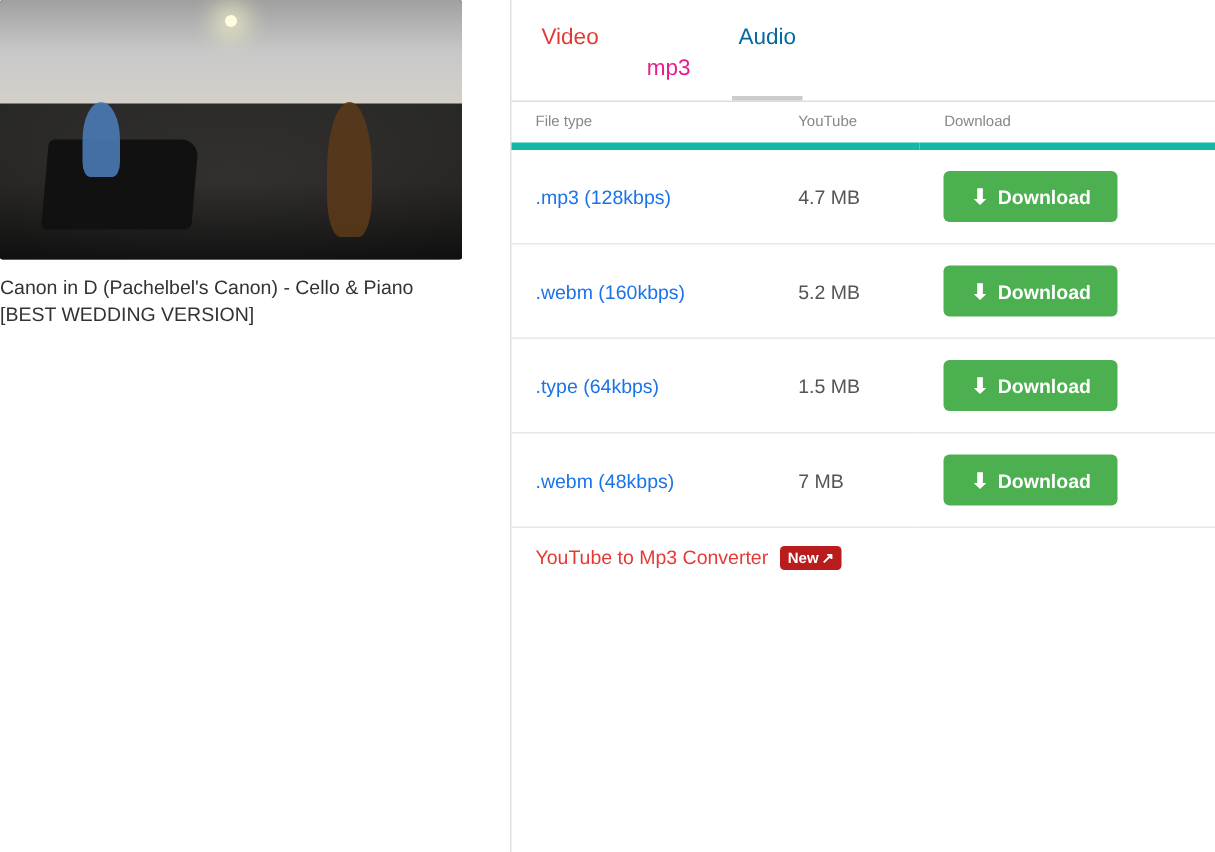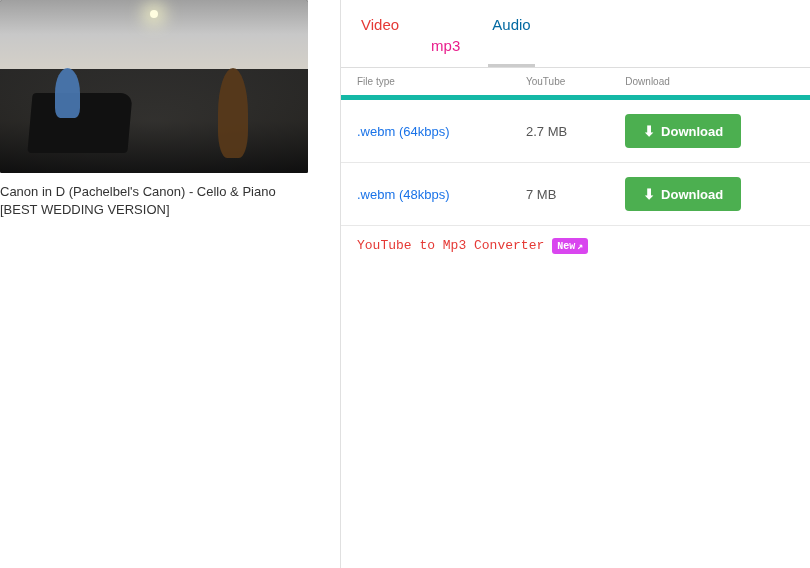--- a/index.html
+++ b/index.html
@@ -192,32 +192,31 @@
     }
 
     .download-icon {
       font-size: 14px;
     }
 
     .footer-row {
       padding: 12px 16px;
       display: flex;
       gap: 8px;
-      font-family: Liberation Mono, monospace;
     }
 
     .yt-link {
       color: #e53935;
       font-size: 13px;
       text-decoration: none;
       cursor: pointer;
     }
 
     .new-badge {
-      background: #d946ef;
+      background: #b91c1c;
       color: #fff;
       font-size: 10px;
       padding: 2px 5px;
       border-radius: 3px;
       display: inline-flex;
       align-items: center;
       gap: 2px;
       font-weight: bold;
     }
   </style>
@@ -245,23 +244,39 @@
 
   <table>
     <thead>
       <tr>
         <th>File type</th>
         <th>YouTube</th>
         <th>Download</th>
       </tr>
     </thead>
     <tbody id="table-body">
+    <tr>
+          <td class="file-type">.mp3 (128kbps)</td>
+          <td class="file-size">4.7 MB</td>
+          <td><button class="download-btn">
+              <span class="download-icon">⬇</span>
+              <span>Download</span>
+            </button></td>
+        </tr>
         <tr>
-          <td class="file-type">.webm (64kbps)</td>
-          <td class="file-size">2.7 MB</td>
+          <td class="file-type">.webm (160kbps)</td>
+          <td class="file-size">5.2 MB</td>
+          <td><button class="download-btn">
+              <span class="download-icon">⬇</span>
+              <span>Download</span>
+            </button></td>
+        </tr>
+        <tr>
+          <td class="file-type">.type (64kbps)</td>
+          <td class="file-size">1.5 MB</td>
           <td><button class="download-btn">
               <span class="download-icon">⬇</span>
               <span>Download</span>
             </button></td>
         </tr>
         <tr>
           <td class="file-type">.webm (48kbps)</td>
           <td class="file-size">7 MB</td>
           <td><button class="download-btn">
               <span class="download-icon">⬇</span>

